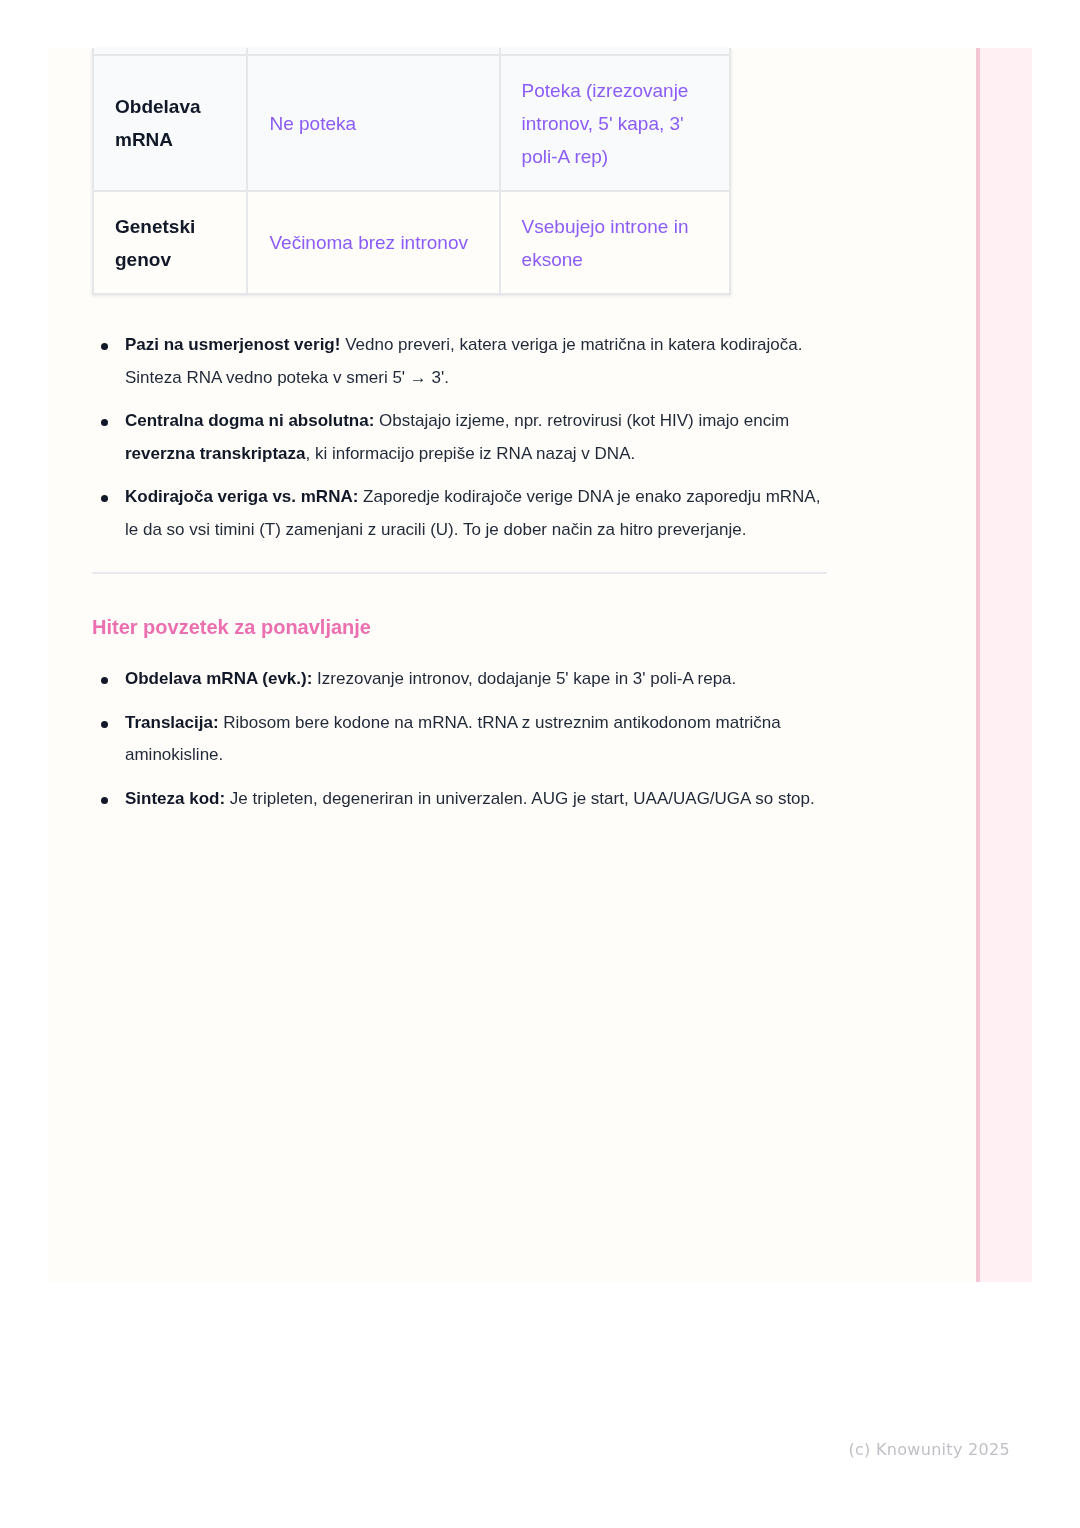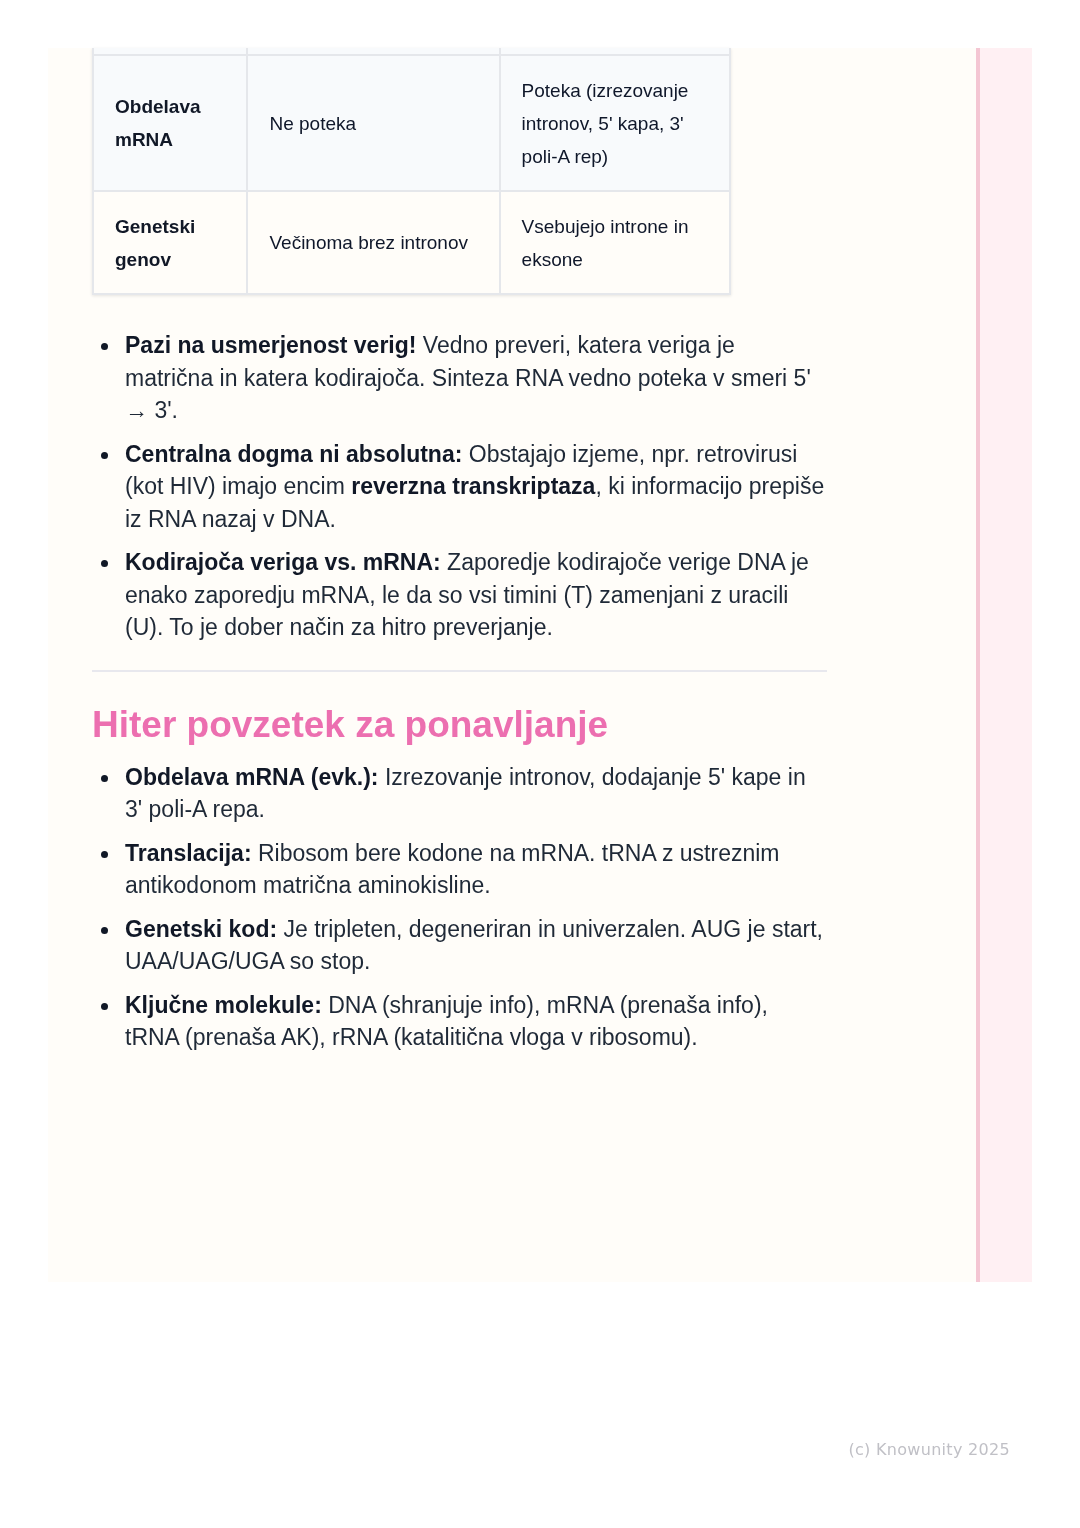--- a/index.html
+++ b/index.html
@@ -44,21 +44,21 @@
       width: 639px;
       border-collapse: collapse;
       box-shadow: 0 1px 3px rgba(0,0,0,0.10);
       font-size: 19px;
       line-height: 33px;
     }
     .compare-table td {
       border: 2px solid #e5e7eb;
       padding: 0 21px;
       vertical-align: middle;
-      color: #0f172a;
+      color: #8b5cf6;
     }
     .compare-table tr.row-top-stub td {
       height: 6px;
       padding: 0;
       border-top: none;
       background: #f8fafc;
     }
     .compare-table tr.row-alt td {
       background: #f8fafc;
     }
@@ -81,21 +81,21 @@
 
     
     ul.notes {
       list-style: none;
       margin: 0;
       padding: 0;
     }
     ul.notes li {
       position: relative;
       padding-left: 33px;
-      font-size: 23px;
+      font-size: 17px;
       line-height: 32.5px;
       color: #1f2937;
       margin-bottom: 11px;
     }
     ul.notes li::before {
       content: "";
       position: absolute;
       left: 9px;
       top: 14px;
       width: 7px;
@@ -111,21 +111,21 @@
       margin-top: 34px !important;
     }
     .divider {
       height: 2px;
       background: #e8e8ee;
       margin-top: 26px;
       width: 735px;
     }
     h2.section-title {
       margin: 33px 0 0 0;
-      font-size: 37px;
+      font-size: 20px;
       line-height: 40px;
       font-weight: bold;
       color: #ec6fb0;
     }
     .list-summary {
       margin-top: 16px !important;
     }
     .footer-copy {
       position: absolute;
       right: 70px;
@@ -170,19 +170,18 @@
     <li><b>Kodirajoča veriga vs. mRNA:</b><span> Zaporedje kodirajoče verige DNA je enako zaporedju mRNA, le da so vsi timini (T) zamenjani z uracili (U). To je dober način za hitro preverjanje.</span></li>
   </ul>
 
   <div class="divider"></div>
 
   <h2 class="section-title">Hiter povzetek za ponavljanje</h2>
 
   <ul class="notes list-summary">
     <li><b>Obdelava mRNA (evk.):</b><span> Izrezovanje intronov, dodajanje 5' kape in 3' poli-A repa.</span></li>
     <li><b>Translacija:</b><span> Ribosom bere kodone na mRNA. tRNA z ustreznim antikodonom matrična aminokisline.</span></li>
-    <li><b>Genetski kod:</b><span> Je tripleten, degeneriran in univerzalen. AUG je start, UAA/UAG/UGA so stop.</span></li>
-    <li><b>Ključne molekule:</b><span> DNA (shranjuje info), mRNA (prenaša info), tRNA (prenaša AK), rRNA (katalitična vloga v ribosomu).</span></li>
+    <li><b>Sinteza kod:</b><span> Je tripleten, degeneriran in univerzalen. AUG je start, UAA/UAG/UGA so stop.</span></li>
   </ul>
 
 </div>
 
 <div class="footer-copy">(c) Knowunity 2025</div>
 
 </body></html>

